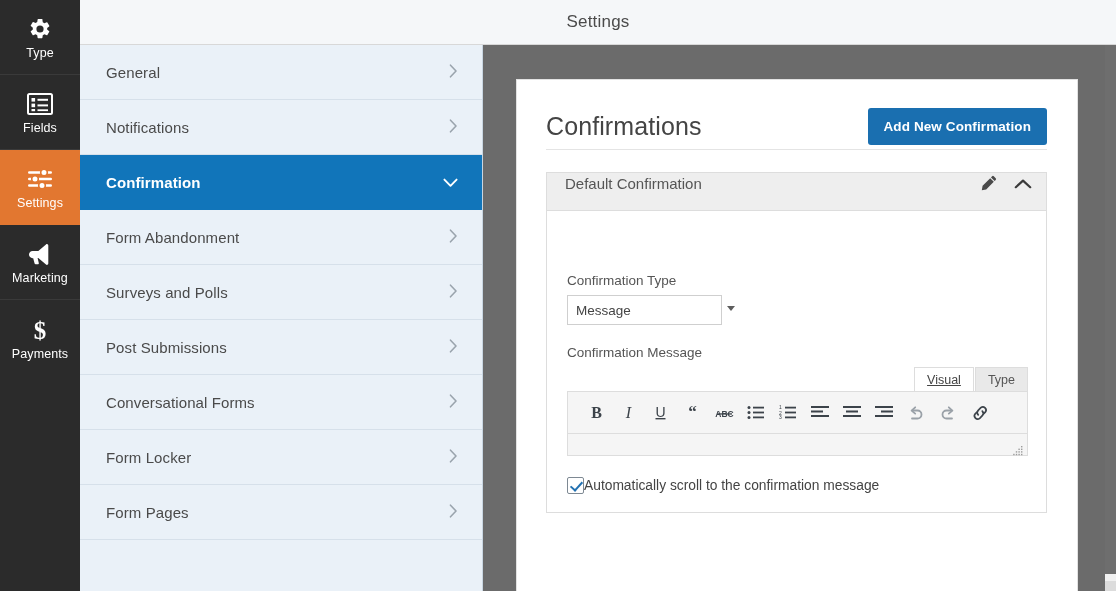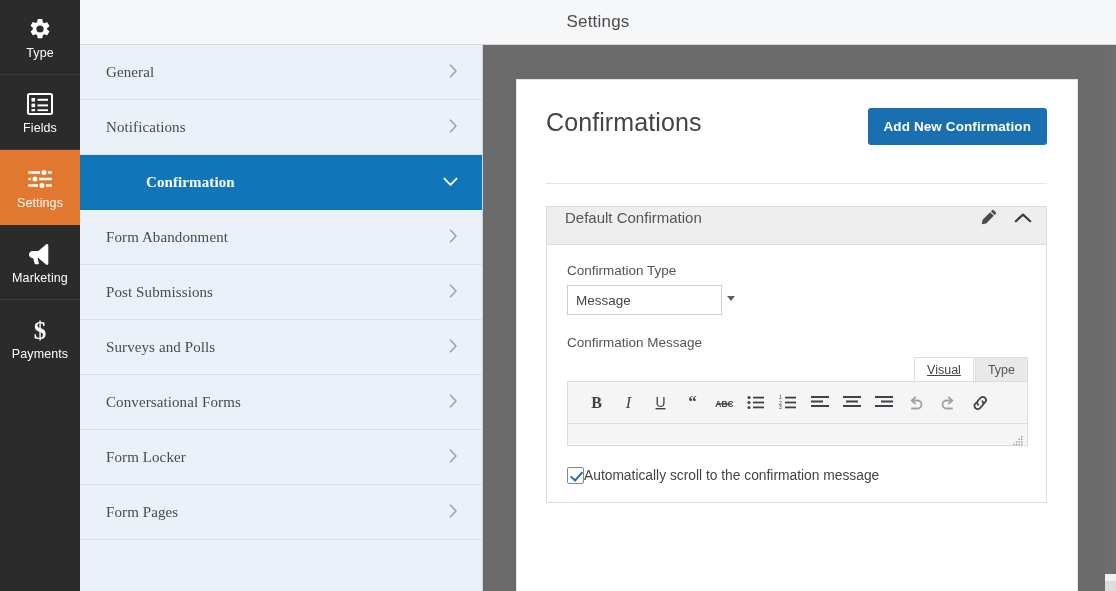--- a/index.html
+++ b/index.html
@@ -68,21 +68,20 @@
     height: 45px;
     background: #f5f7f9;
     border-bottom: 1px solid #dcdcdc;
     flex: 0 0 45px;
   }
   .list-scroll {
     flex: 1 1 auto;
     background: #f9a8d4;
     border-right: 1px solid #c9d6e2;
     overflow: hidden;
-    font-family: Liberation Serif, serif;
   }
   .list-row {
     height: 55px;
     display: flex;
     align-items: center;
     justify-content: space-between;
     padding: 0 24px 0 26px;
     border-bottom: 1px solid #d6e0ea;
     color: #4a4a4a;
     font-size: 15px;
@@ -94,21 +93,21 @@
     color: #9aa4ad;
     font-size: 15px;
     line-height: 1;
     display: block;
   }
   .list-row.selected {
     background: #1175ba;
     color: #ffffff;
     border-bottom-color: #1175ba;
   }
-  .list-row.selected .lbl { font-weight: bold; margin-left: 40px; }
+  .list-row.selected .lbl { font-weight: bold; }
   .list-row.selected .chev { color: #ffffff; }
   .list-filler { background: #eaf1f8; height: 100%; }
 
   
   .titlebar {
     position: absolute;
     left: 80px; top: 0;
     width: 1036px; height: 45px;
     background: #f5f7f9;
     border-bottom: 1px solid #d8d8d8;
@@ -160,22 +159,23 @@
     position: absolute;
     left: 0; width: 11px; height: 10px;
     background: #dcdcdc;
   }
   .v-scroll .arrow.bot { bottom: 0; }
 
   
   .card-pad { padding: 28px 30px 0 29px; }
   .card-head {
     display: flex;
+    align-items: center;
     justify-content: space-between;
-    padding-bottom: 38px;
+    padding-bottom: 4px;
     border-bottom: 1px solid #e4e4e4;
   }
   .card-title {
     font-size: 25px;
     color: #444;
     font-weight: normal;
     letter-spacing: .1px;
   }
   .btn-primary {
     background: #1a6fb0;
@@ -201,21 +201,21 @@
     height: 38px;
     display: flex;
     align-items: center;
     justify-content: space-between;
     padding: 0 14px 16px 18px;
   }
   .conf-head .name { font-size: 15px; color: #555; }
   .conf-head .acts { display: flex; align-items: center; gap: 17px; }
   .conf-head .acts span { cursor: pointer; display: block; line-height: 0; }
 
-  .conf-body { padding: 18px 18px 18px 20px; }
+  .conf-body { padding: 18px 18px 18px 20px; margin-top: 44px; }
 
   .fld-label {
     font-size: 13.5px;
     color: #555;
     margin-bottom: 7px;
     display: block;
   }
   .select-wrap {
     position: relative;
     width: 177px;
@@ -433,30 +433,30 @@
       <div class="list-row">
         <span class="lbl">Form Abandonment</span>
         <span class="chev">
           <svg width="9" height="14" viewBox="0 0 9 14">
               <path d="M1.5 1.2 L7 7 L1.5 12.8" fill="none" stroke="currentColor" stroke-width="1.6" stroke-linecap="round" stroke-linejoin="round"></path>
             </svg>
         </span>
       </div>
 
       <div class="list-row">
+        <span class="lbl">Surveys and Polls</span>
+        <span class="chev">
+          <svg width="9" height="14" viewBox="0 0 9 14">
+              <path d="M1.5 1.2 L7 7 L1.5 12.8" fill="none" stroke="currentColor" stroke-width="1.6" stroke-linecap="round" stroke-linejoin="round"></path>
+            </svg>
+        </span>
+      </div>
+
+      <div class="list-row">
         <span class="lbl">Post Submissions</span>
-        <span class="chev">
-          <svg width="9" height="14" viewBox="0 0 9 14">
-              <path d="M1.5 1.2 L7 7 L1.5 12.8" fill="none" stroke="currentColor" stroke-width="1.6" stroke-linecap="round" stroke-linejoin="round"></path>
-            </svg>
-        </span>
-      </div>
-
-      <div class="list-row">
-        <span class="lbl">Surveys and Polls</span>
         <span class="chev">
           <svg width="9" height="14" viewBox="0 0 9 14">
               <path d="M1.5 1.2 L7 7 L1.5 12.8" fill="none" stroke="currentColor" stroke-width="1.6" stroke-linecap="round" stroke-linejoin="round"></path>
             </svg>
         </span>
       </div>
 
       <div class="list-row">
         <span class="lbl">Conversational Forms</span>
         <span class="chev">

